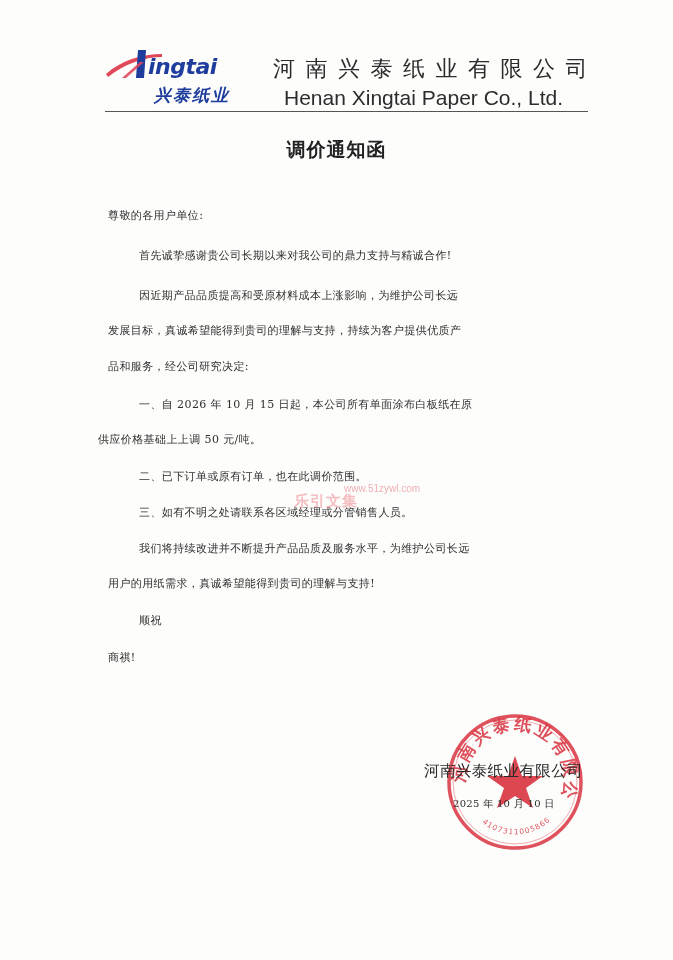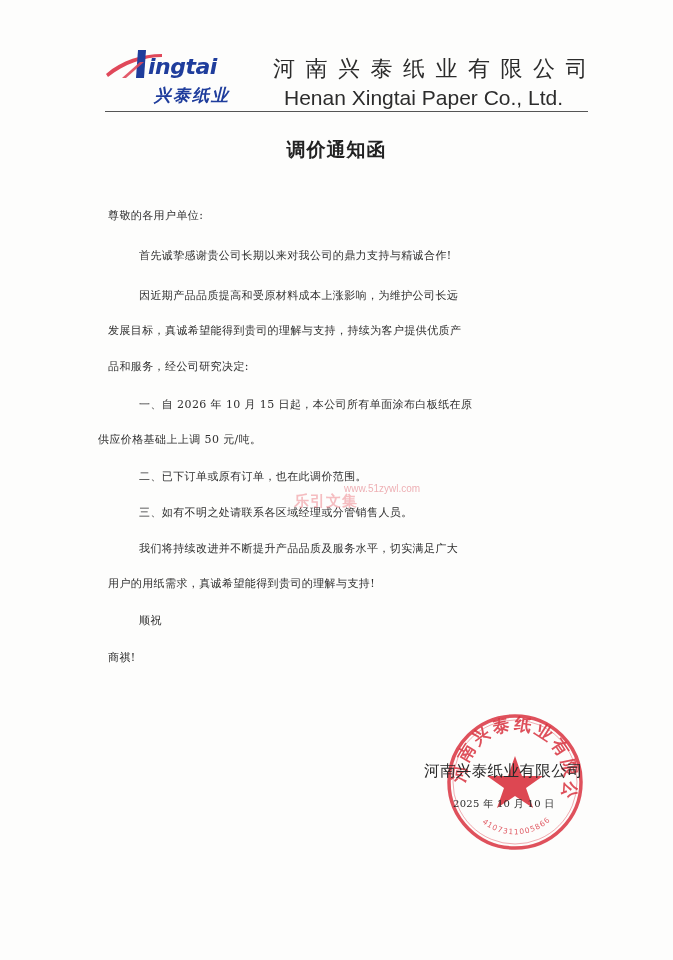--- a/index.html
+++ b/index.html
@@ -82,21 +82,21 @@
 <div class="line" style="left:98px; top:432px;">供应价格基础上上调 50 元/吨。</div>
 
 <div class="line" style="left:139px; top:469px;">二、已下订单或原有订单，也在此调价范围。</div>
 <div class="line" style="left:139px; top:505px;">三、如有不明之处请联系各区域经理或分管销售人员。</div>
 
 <div class="watermark">
   <span class="wm-cn">乐引文集</span>
   <span class="wm-url">www.51zywl.com</span>
 </div>
 
-<div class="line" style="left:139px; top:541px;">我们将持续改进并不断提升产品品质及服务水平，切实满足广大</div>
+<div class="line" style="left:139px; top:541px;">我们将持续改进并不断提升产品品质及服务水平，为维护公司长远</div>
 <div class="line" style="left:108px; top:576px;">用户的用纸需求，真诚希望能得到贵司的理解与支持!</div>
 <div class="line" style="left:139px; top:613px;">顺祝</div>
 <div class="line" style="left:108px; top:650px;">商祺!</div>
 
 <svg class="seal" viewBox="0 0 140 140" width="140" height="140">
   <defs>
     <path id="sealArc" d="M 22 82 A 50 50 0 1 1 118 82"></path>
     <path id="sealArcBottom" d="M 32 106 A 52 52 0 0 0 108 106"></path>
   </defs>
   <circle cx="70" cy="70" r="66" fill="none" stroke="#d9333f" stroke-width="3.5" opacity="0.85"></circle>

